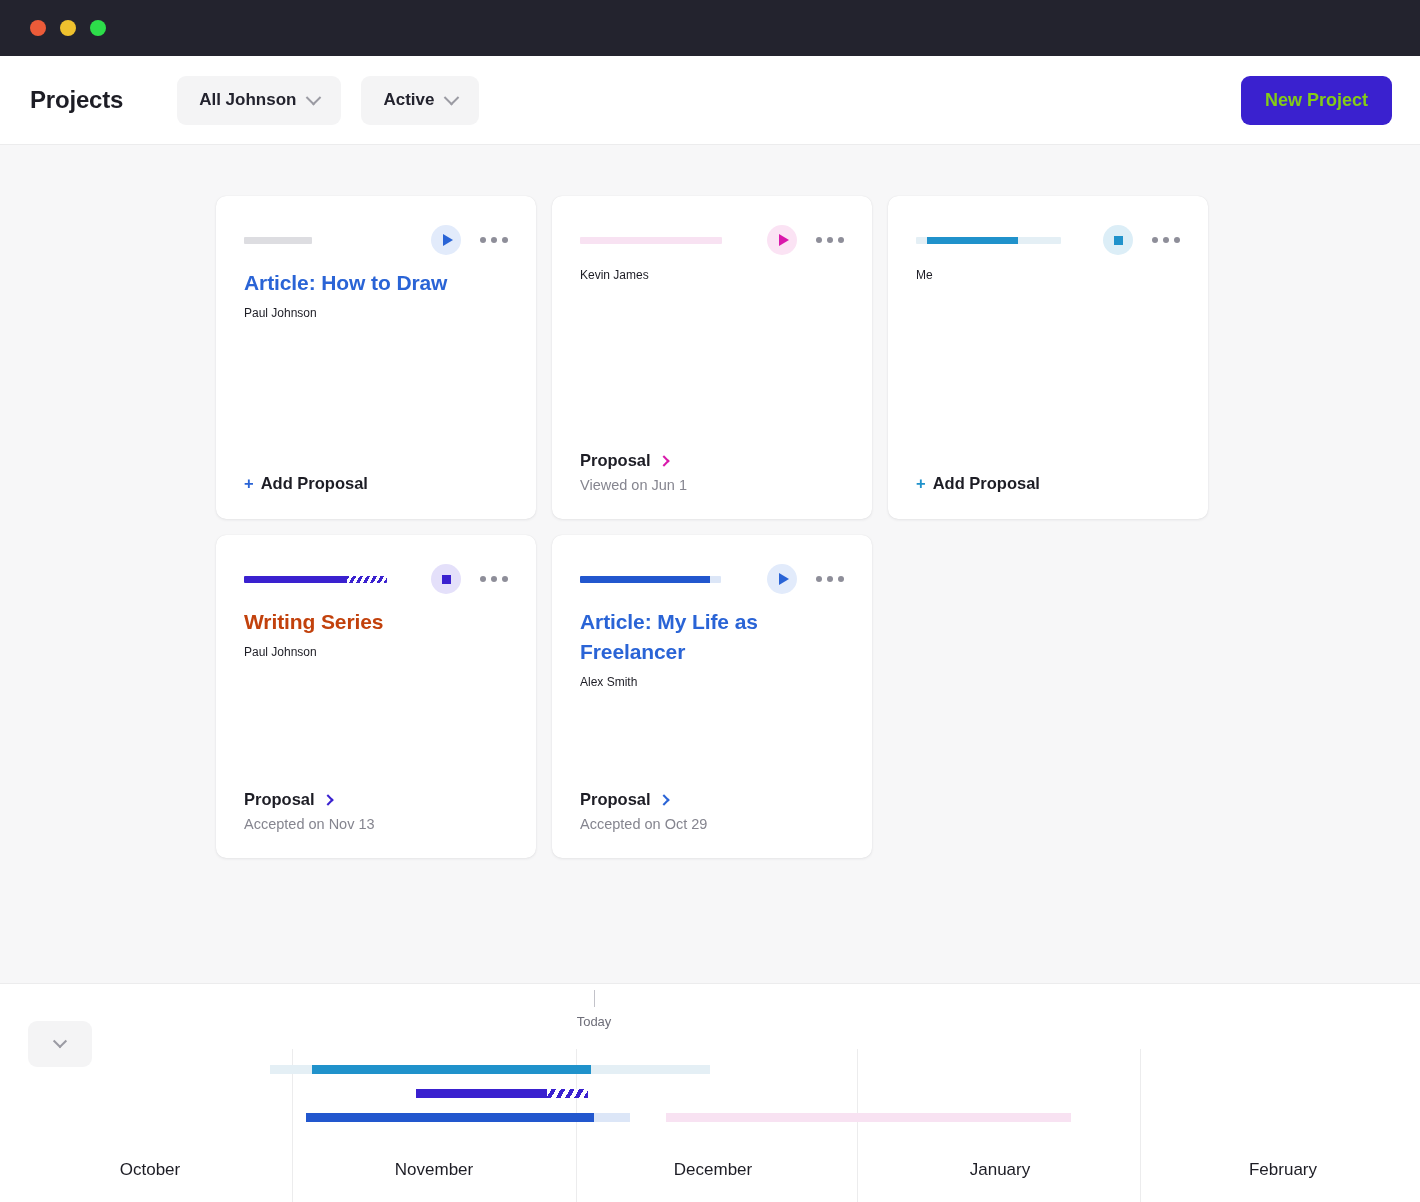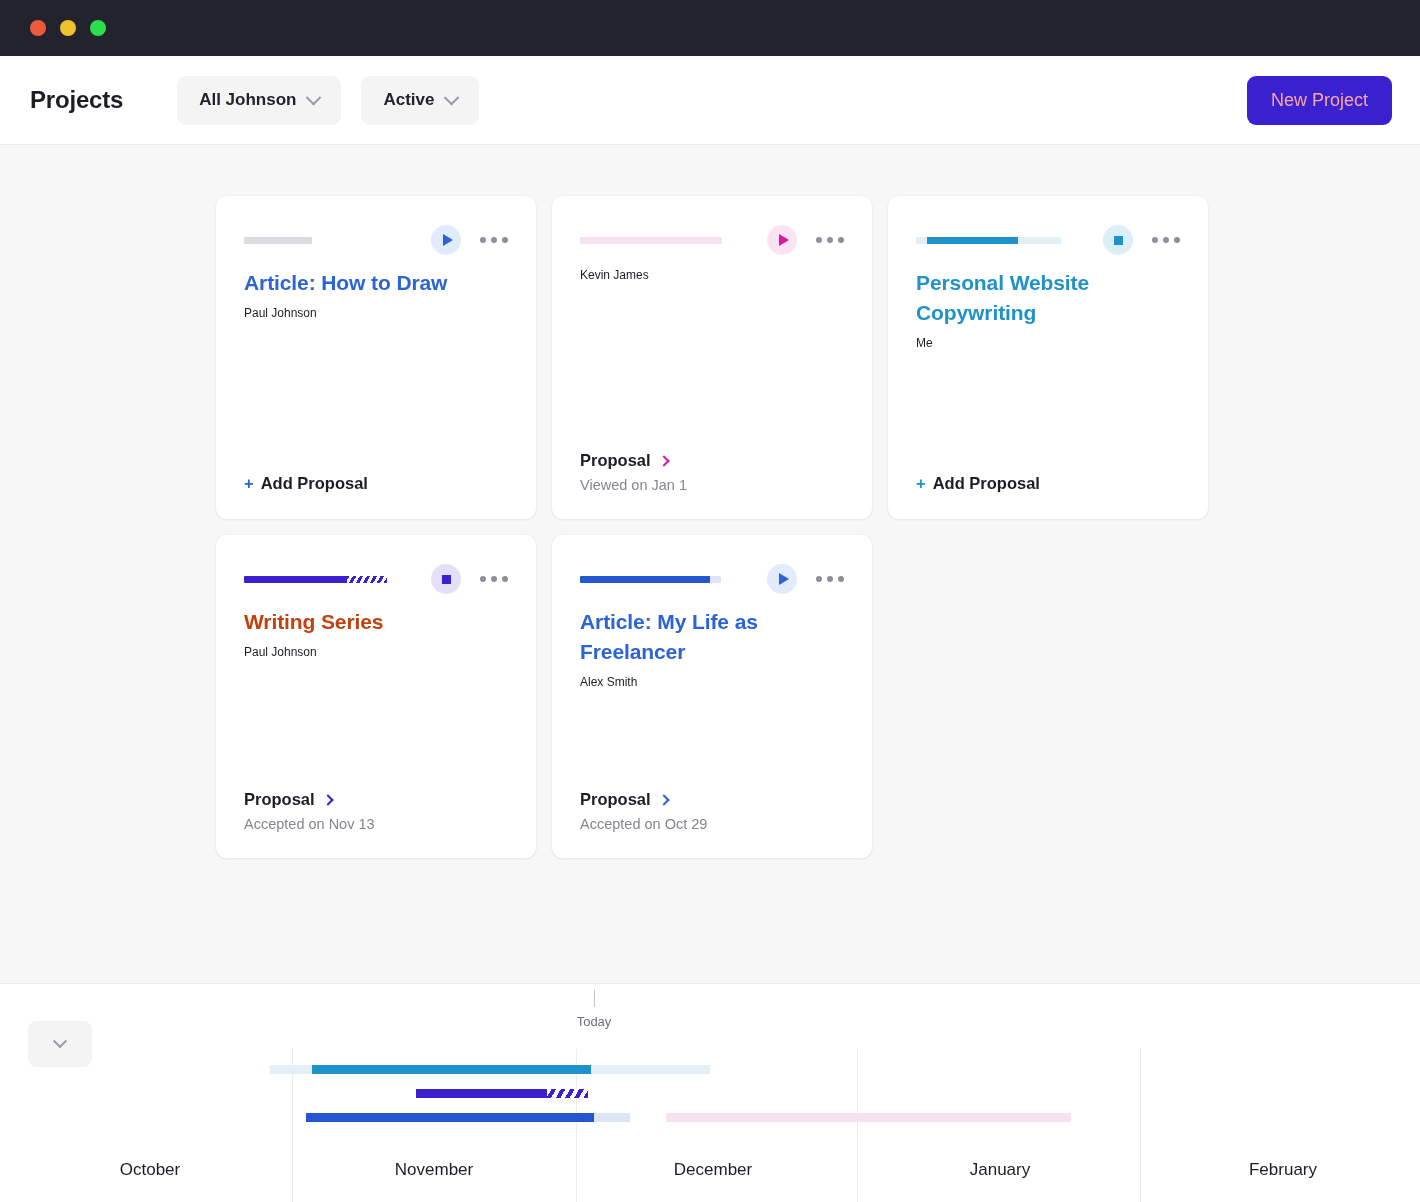--- a/index.html
+++ b/index.html
@@ -65,28 +65,28 @@
   }
   .chev {
     width: 11px; height: 11px;
     border-right: 2px solid #9b9ba3;
     border-bottom: 2px solid #9b9ba3;
     transform: rotate(45deg) translate(-2px, -2px);
   }
   .new-project-btn {
     margin-left: auto;
     background: #3a21cf;
-    color: #fca5a5;
+    color: #84cc16;
     border: none;
     border-radius: 9px;
     height: 49px;
     padding: 0 24px;
     font-family: inherit;
     font-size: 18px;
-    font-weight: 400;
+    font-weight: 700;
     cursor: pointer;
   }
 
   
   .board {
     background: #f7f7f8;
     height: 838px;
     padding: 51px 0 0 216px;
     position: relative;
   }
@@ -327,40 +327,39 @@
             <i></i>
             <i></i>
           </button>
         </div>
         <div class="card-client">Kevin James</div>
         <div class="card-foot">
           <div class="proposal-link">
             <span>Proposal</span>
             <span class="arrow-r" style="color: rgb(217, 25, 171);"></span>
           </div>
-          <div class="proposal-meta">Viewed on Jan 1</div>
+          <div class="proposal-meta">Viewed on Jun 1</div>
         </div>
       </div>
       <div class="card">
         <div class="card-head">
           <div class="bar">
             <span class="seg" style="width: 11px; background: rgb(228, 239, 245);"></span>
             <span class="seg" style="width: 91px; background: rgb(32, 146, 203);"></span>
             <span class="seg" style="width: 43px; background: rgb(228, 239, 245);"></span>
           </div>
           <button class="round-btn" style="background: rgb(220, 238, 247); color: rgb(32, 146, 203);">
             <span class="stop-sq"></span>
           </button>
           <button class="kebab">
             <i></i>
             <i></i>
             <i></i>
           </button>
         </div>
-        <div class="card-title" style="color: rgb(32, 146, 203);">Personal Website Copywriting</div>
         <div class="card-client">Me</div>
         <div class="card-foot">
           <div class="add-proposal">
             <span class="plus" style="color: rgb(32, 146, 203);">+</span>
             <span>Add Proposal</span>
           </div>
         </div>
       </div>
       <div class="card">
         <div class="card-head">

